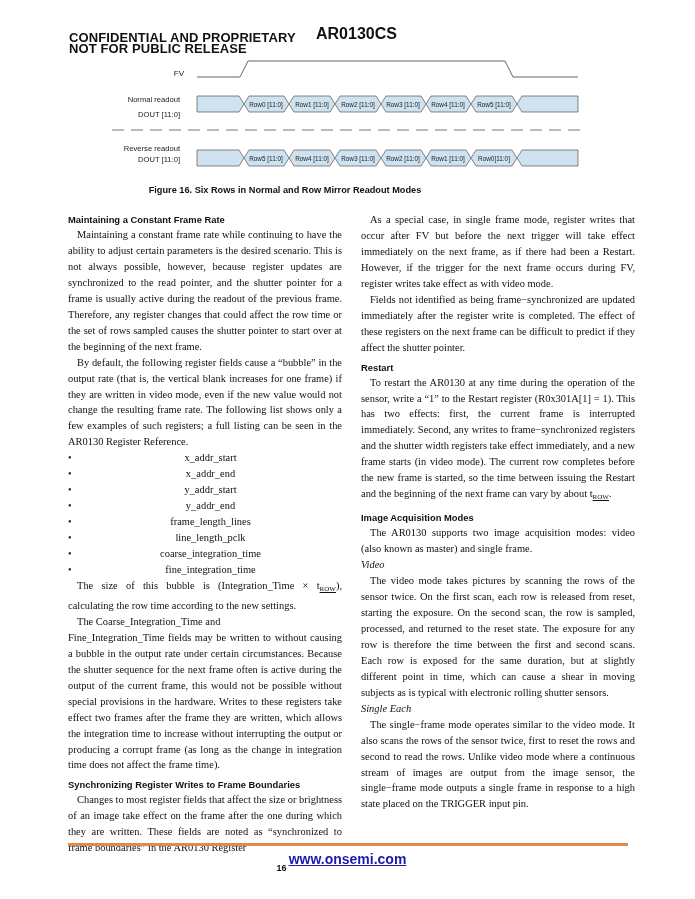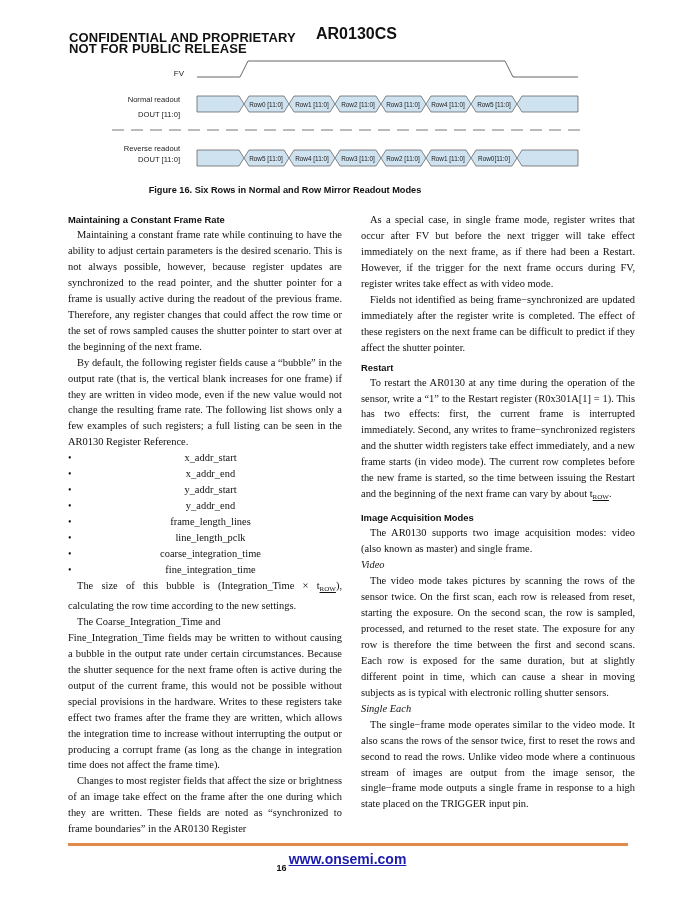--- a/index.html
+++ b/index.html
@@ -91,20 +91,21 @@
     <li>y_addr_start</li>
     <li>y_addr_end</li>
     <li>frame_length_lines</li>
     <li>line_length_pclk</li>
     <li>coarse_integration_time</li>
     <li>fine_integration_time</li>
   </ul>
   <p><span>The size of this bubble is (Integration_Time × t</span><span class="sub">ROW</span><span>), calculating the row time according to the new settings.</span></p>
   <p style="text-align:left">The Coarse_Integration_Time and</p>
   <p style="text-indent:0">Fine_Integration_Time fields may be written to without causing a bubble in the output rate under certain circumstances. Because the shutter sequence for the next frame often is active during the output of the current frame, this would not be possible without special provisions in the hardware. Writes to these registers take effect two frames after the frame they are written, which allows the integration time to increase without interrupting the output or producing a corrupt frame (as long as the change in integration time does not affect the frame time).</p>
+  <h3 class="gap">Synchronizing Register Writes to Frame Boundaries</h3>
   <p>Changes to most register fields that affect the size or brightness of an image take effect on the frame after the one during which they are written. These fields are noted as “synchronized to frame boundaries” in the AR0130 Register</p>
 </div>
 
 <div class="col right">
   <p>As a special case, in single frame mode, register writes that occur after FV but before the next trigger will take effect immediately on the next frame, as if there had been a Restart. However, if the trigger for the next frame occurs during FV, register writes take effect as with video mode.</p>
   <p>Fields not identified as being frame−synchronized are updated immediately after the register write is completed. The effect of these registers on the next frame can be difficult to predict if they affect the shutter pointer.</p>
   <h3 class="gap">Restart</h3>
   <p><span>To restart the AR0130 at any time during the operation of the sensor, write a “1” to the Restart register (R0x301A[1] = 1). This has two effects: first, the current frame is interrupted immediately. Second, any writes to frame−synchronized registers and the shutter width registers take effect immediately, and a new frame starts (in video mode). The current row completes before the new frame is started, so the time between issuing the Restart and the beginning of the next frame can vary by about t</span><span class="sub">ROW</span><span>.</span></p>
   <h3 class="gap">Image Acquisition Modes</h3>
   <p>The AR0130 supports two image acquisition modes: video (also known as master) and single frame.</p>

